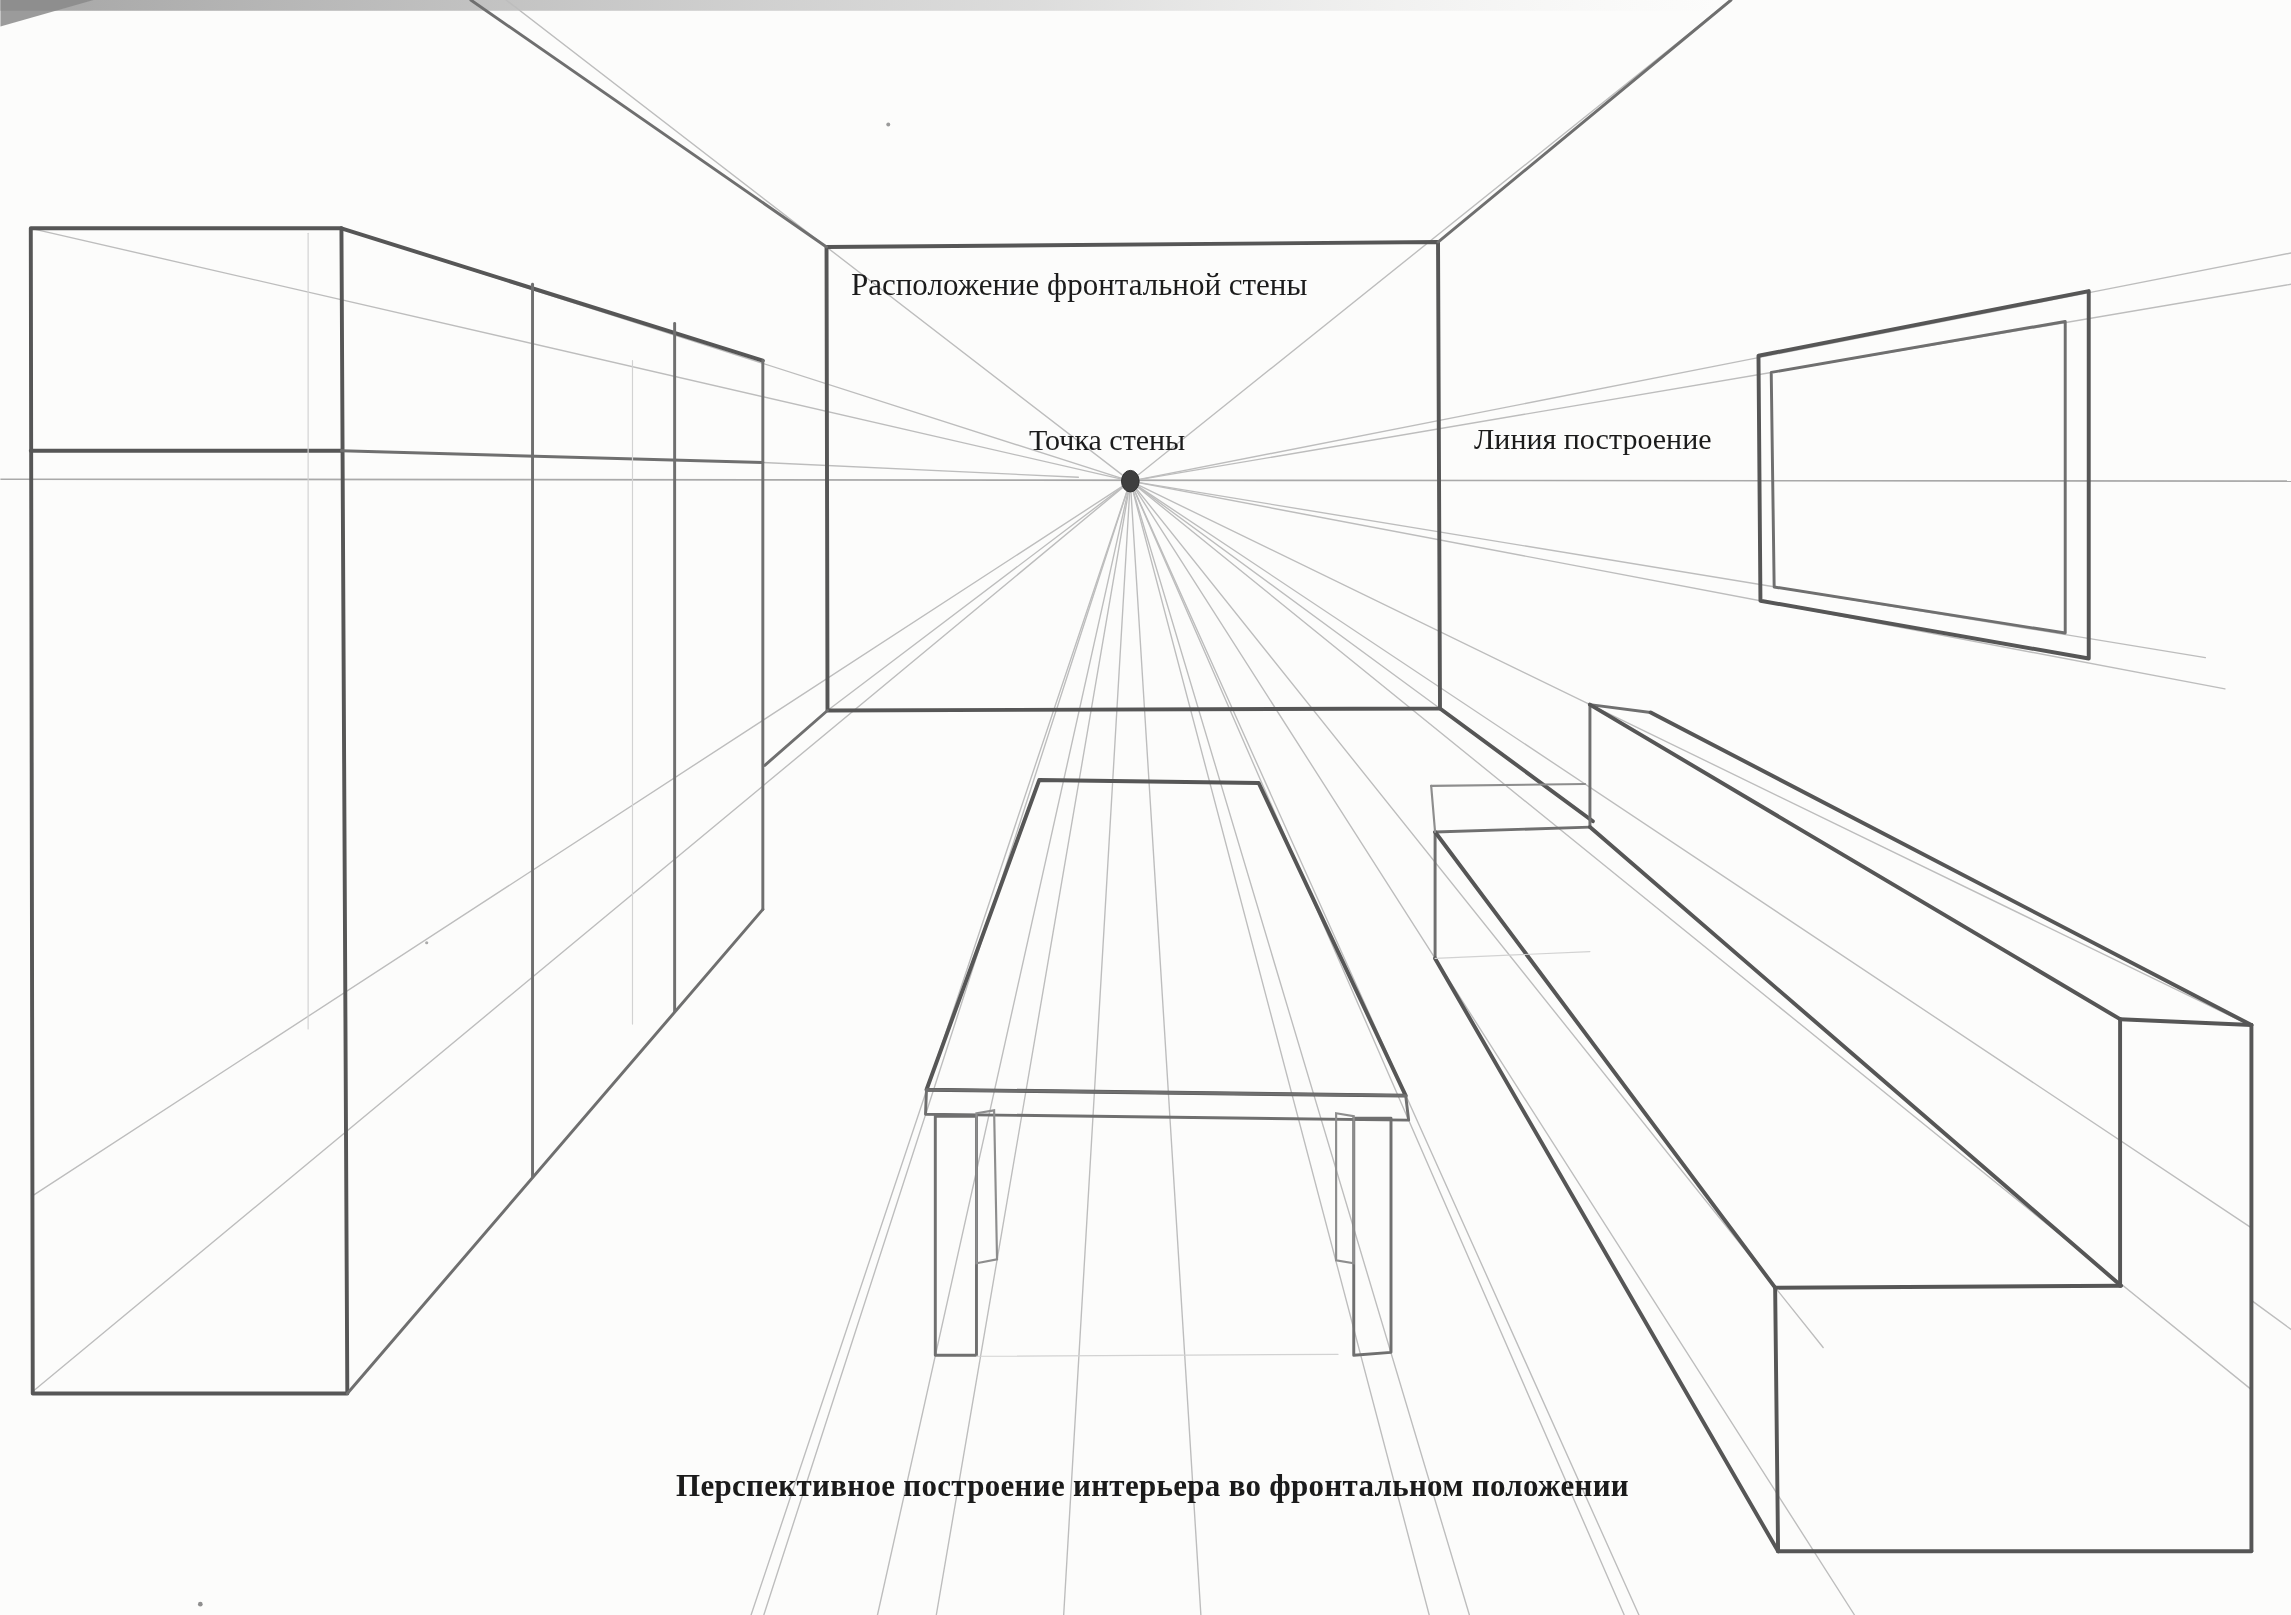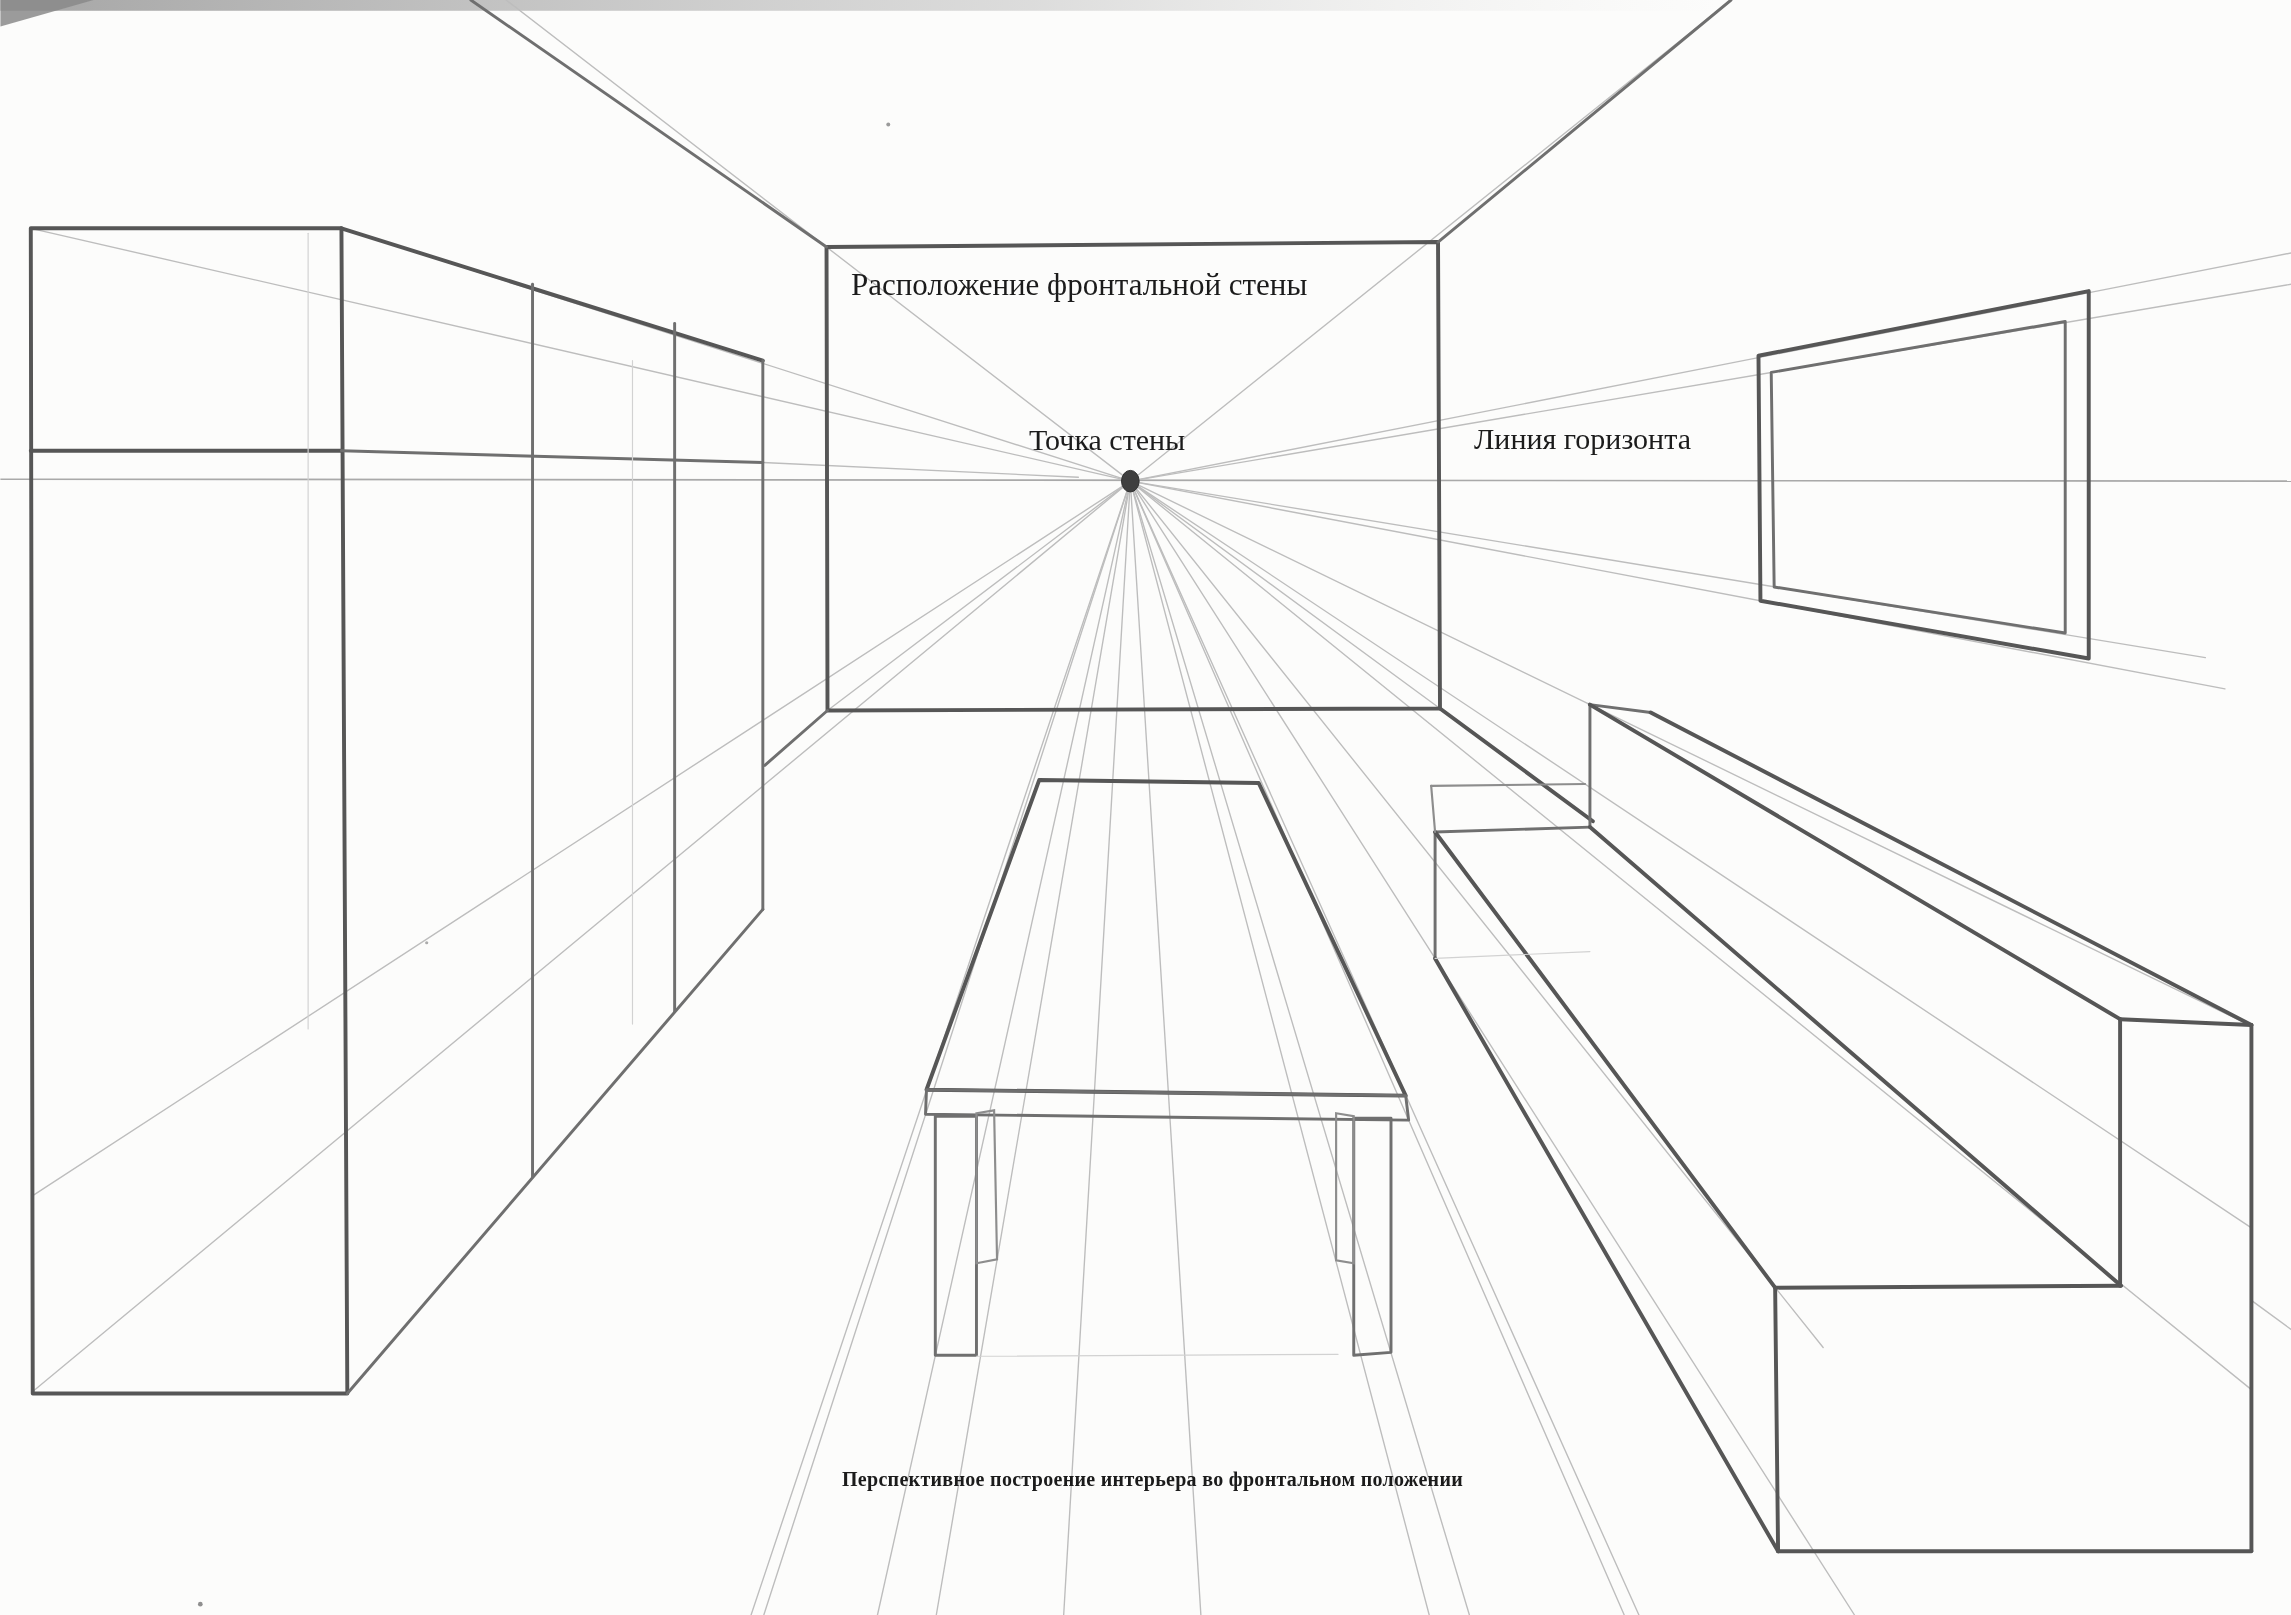--- a/index.html
+++ b/index.html
@@ -17,21 +17,21 @@
     color:#1b1b1b;
     white-space:nowrap;
     font-family:"Liberation Serif", serif;
   }
   .lbl-wall{left:851px;top:267px;font-size:31px;}
   .lbl-vp{left:1029px;top:423px;font-size:30px;}
   .lbl-horizon{left:1474px;top:422px;font-size:30px;}
   .lbl-caption{
     left:50%;top:1468px;
     transform:translateX(-50%);
-    font-size:20px;font-weight:700;letter-spacing:0.3px;
+    font-size:31px;font-weight:700;letter-spacing:0.3px;
   }
   
   .ink  {stroke:#565656;stroke-width:4;  fill:none;stroke-linecap:round;stroke-linejoin:round;}
   .ink2 {stroke:#6f6f6f;stroke-width:3;  fill:none;stroke-linecap:round;stroke-linejoin:round;}
   .mid  {stroke:#8d8d8d;stroke-width:2.2;fill:none;stroke-linecap:round;}
   .faint{stroke:#bdbdbd;stroke-width:1.4;fill:none;stroke-linecap:round;}
   .vfaint{stroke:#d2d2d2;stroke-width:1.2;fill:none;stroke-linecap:round;}
   .horizon{stroke:#a9a9a9;stroke-width:1.7;fill:none;}
 </style>
 </head>
@@ -157,17 +157,17 @@
     </g>
 
     <g>
       <polygon class="ink" points="1794,363 2131,297 2131,672 1796,613"></polygon>
       <polygon class="ink2" points="1807,380 2107,328 2107,646 1810,599"></polygon>
     </g>
   </svg>
 
   <div class="lbl lbl-wall">Расположение фронтальной стены</div>
   <div class="lbl lbl-vp">Точка стены</div>
-  <div class="lbl lbl-horizon">Линия горизонта</div>
+  <div class="lbl lbl-horizon">Линия построение</div>
   <div class="lbl lbl-caption">Перспективное построение интерьера во фронтальном положении</div>
 
 </div>
 
 
 </body></html>

